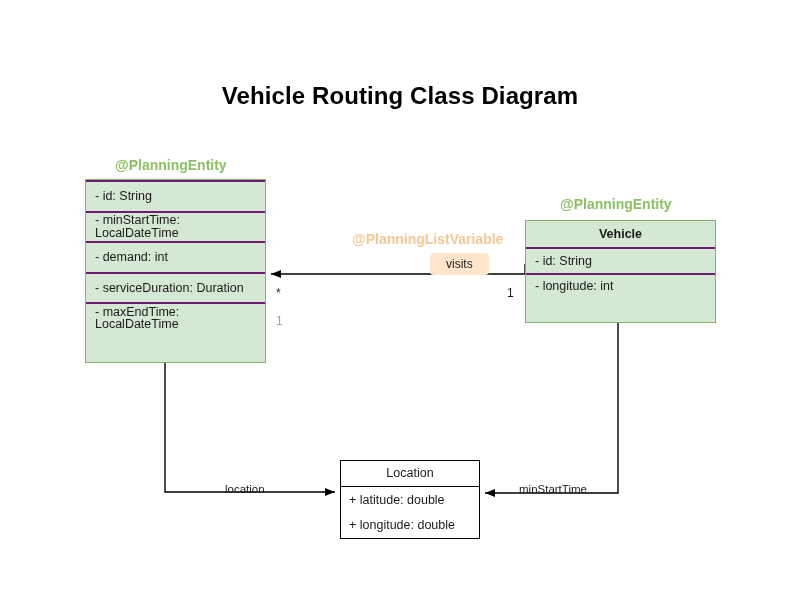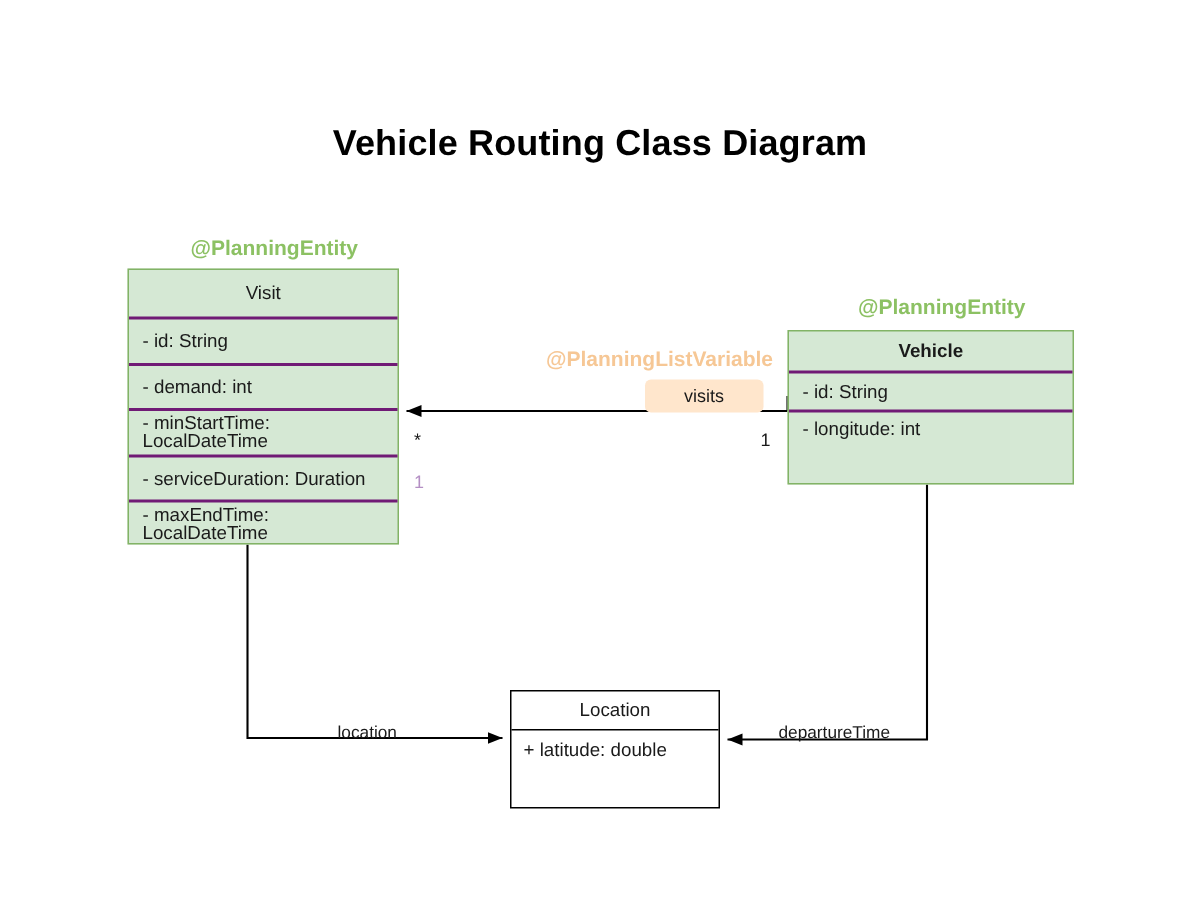--- a/index.html
+++ b/index.html
@@ -100,41 +100,40 @@
     height: 26px;
     border-bottom: 1px solid #000000;
   }
 
   
   .annotation {
     position: absolute;
     font-size: 14px;
     font-weight: bold;
     white-space: nowrap;
-    margin-left: 12px;
   }
   .annotation.green { color: #8cc163; }
   .annotation.peach { color: #f6c795; }
 
   #ann-visit    { left: 115px; top: 157px; }
   #ann-vehicle  { left: 560px; top: 196px; }
   #ann-listvar  { left: 352px; top: 231px; }
 
   
   .edge-label {
     position: absolute;
     font-size: 11.5px;
     white-space: nowrap;
     color: #1a1a1a;
     line-height: 1;
   }
   .edge-label.badge {
     background: #ffe6cc;
     border-radius: 4px;
-    padding: 5px 26px;
+    padding: 5px 16px;
     font-size: 12px;
   }
   #lbl-visits       { left: 430px; top: 253px; }
   #lbl-location     { left: 225px; top: 484px; }
   #lbl-homelocation { left: 519px; top: 484px; }
 
   .mult {
     position: absolute;
     font-size: 12px;
     line-height: 1;
@@ -172,44 +171,44 @@
     </g>
   </svg>
 
   <div class="annotation green" id="ann-visit">@PlanningEntity</div>
 
   <div class="annotation green" id="ann-vehicle">@PlanningEntity</div>
 
   <div class="annotation peach" id="ann-listvar">@PlanningListVariable</div>
 
   <div class="uml-class" id="class-visit">
-    <div class="row title">Visit</div>
     <div class="row">- id: String</div>
+    <div class="row">- minStartTime: LocalDateTime</div>
     <div class="row">- demand: int</div>
-    <div class="row">- minStartTime: LocalDateTime</div>
     <div class="row">- serviceDuration: Duration</div>
     <div class="row">- maxEndTime: LocalDateTime</div>
   </div>
 
   <div class="uml-class" id="class-vehicle">
     <div class="row title">Vehicle</div>
     <div class="row">- id: String</div>
     <div class="row">- longitude: int</div>
   </div>
 
   <div id="class-location">
     <div class="row title">Location</div>
     <div class="row">+ latitude: double</div>
+    <div class="row">+ longitude: double</div>
   </div>
 
   <div class="edge-label badge" id="lbl-visits">visits</div>
 
   <div class="edge-label" id="lbl-location">location</div>
 
-  <div class="edge-label" id="lbl-homelocation">departureTime</div>
+  <div class="edge-label" id="lbl-homelocation">minStartTime</div>
 
   <div class="mult" id="mult-star">*</div>
 
   <div class="mult" id="mult-one-lav">1</div>
 
   <div class="mult" id="mult-one">1</div>
 
 </div>
 
 </body></html>

